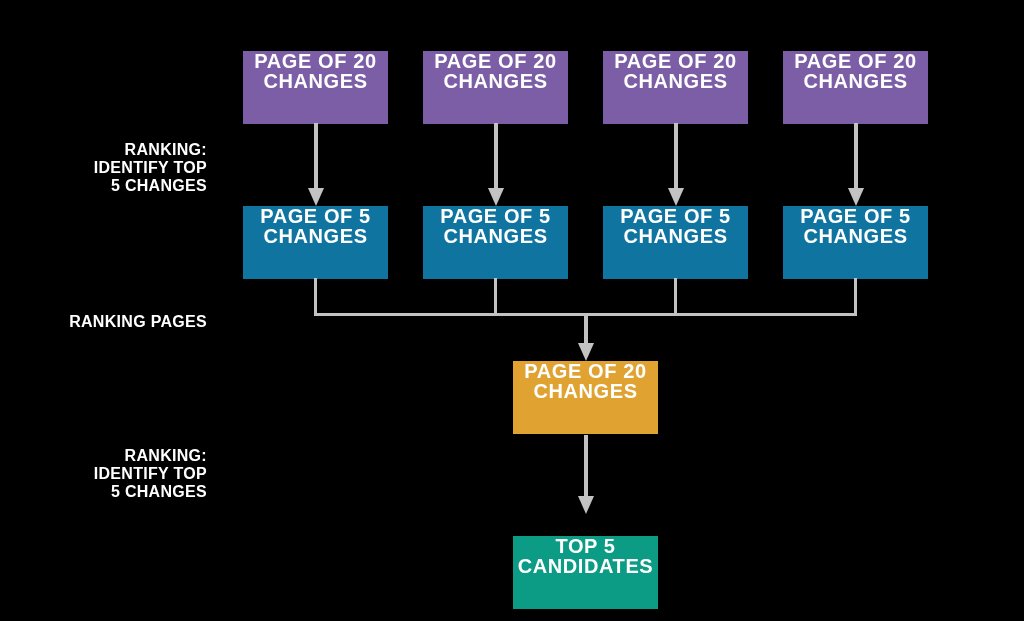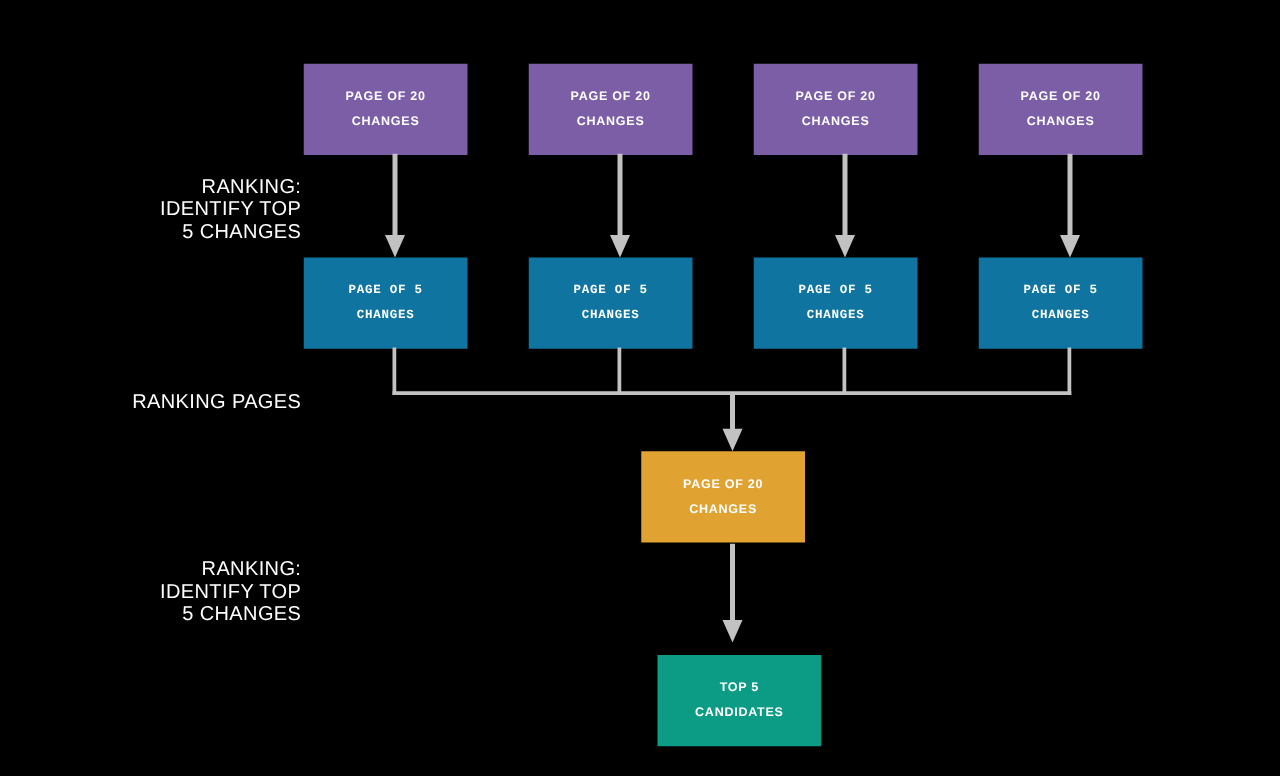--- a/index.html
+++ b/index.html
@@ -12,49 +12,48 @@
     width: 1024px;
     height: 621px;
     background: #000000;
     overflow: hidden;
     font-family: "Liberation Sans", sans-serif;
   }
 
   
   .node {
     position: absolute;
-    width: 131px;
+    width: 145px;
     height: 73px;
     display: flex;
     flex-direction: column;
     align-items: center;
-    justify-content: center;
     text-align: center;
     color: #ffffff;
     font-weight: bold;
-    font-size: 10px;
+    font-size: 20px;
     letter-spacing: 0.6px;
     line-height: 20px;
   }
   .node span { display: block; }
 
   .purple { background: #7B5EA6; }
-  .blue   { background: #0F74A0; font-family: Liberation Mono, monospace; }
+  .blue   { background: #0F74A0; }
   .orange { background: #E0A231; }
   .teal   { background: #0C9C85; }
 
   .row1 { top: 51px; }
   .row2 { top: 206px; }
   .c1 { left: 243px; }
   .c2 { left: 423px; }
   .c3 { left: 603px; }
   .c4 { left: 783px; }
 
   .merge-node { left: 513px; top: 361px; }
-  .final-node { left: 513px; top: 524px; margin-left: 13px; }
+  .final-node { left: 513px; top: 536px; }
 
   
   .varrow {
     position: absolute;
     width: 16px;
   }
   .varrow::before {
     content: "";
     position: absolute;
     left: 6px;
@@ -101,26 +100,25 @@
     height: 3px;
     background: #C2C2C2;
   }
 
   
   .side-label {
     position: absolute;
     left: 0;
     width: 207px;
     color: #ffffff;
-    font-weight: normal;
+    font-weight: bold;
     font-size: 16px;
     letter-spacing: 0.3px;
     text-align: right;
     line-height: 18px;
-    padding-left: 34px;
   }
   .side-label span { display: block; }
   .lbl-rank-top    { top: 141px; }
   .lbl-merge       { top: 313px; }
   .lbl-rank-bottom { top: 447px; }
 </style>
 </head>
 <body>
 
 <div class="canvas">

